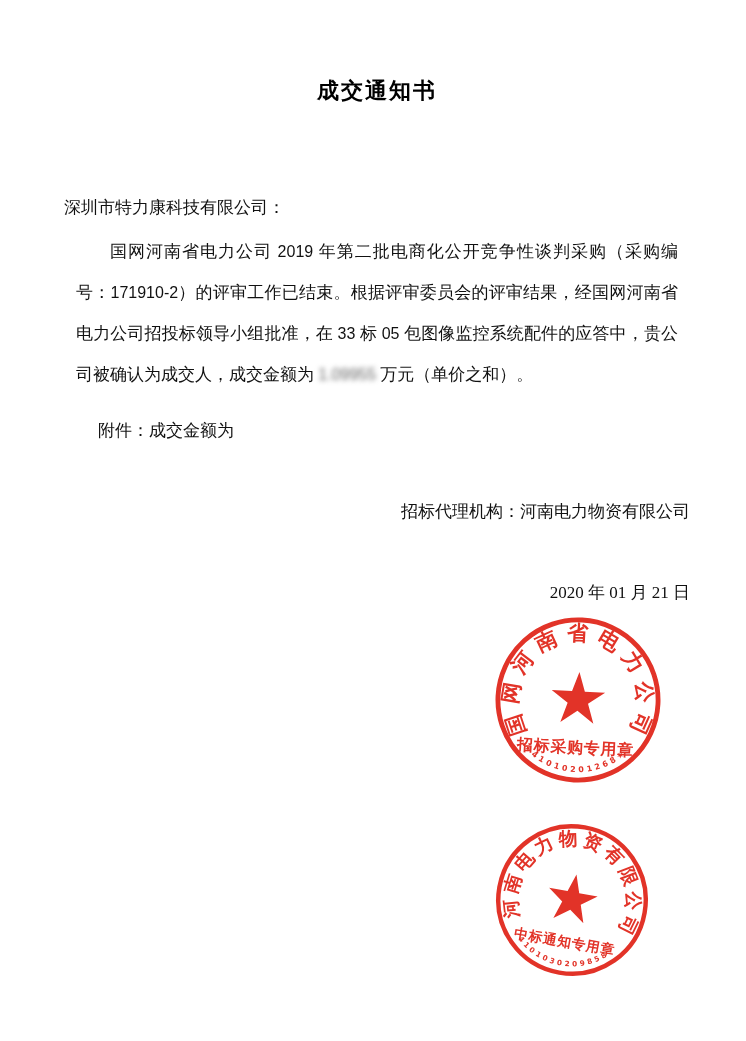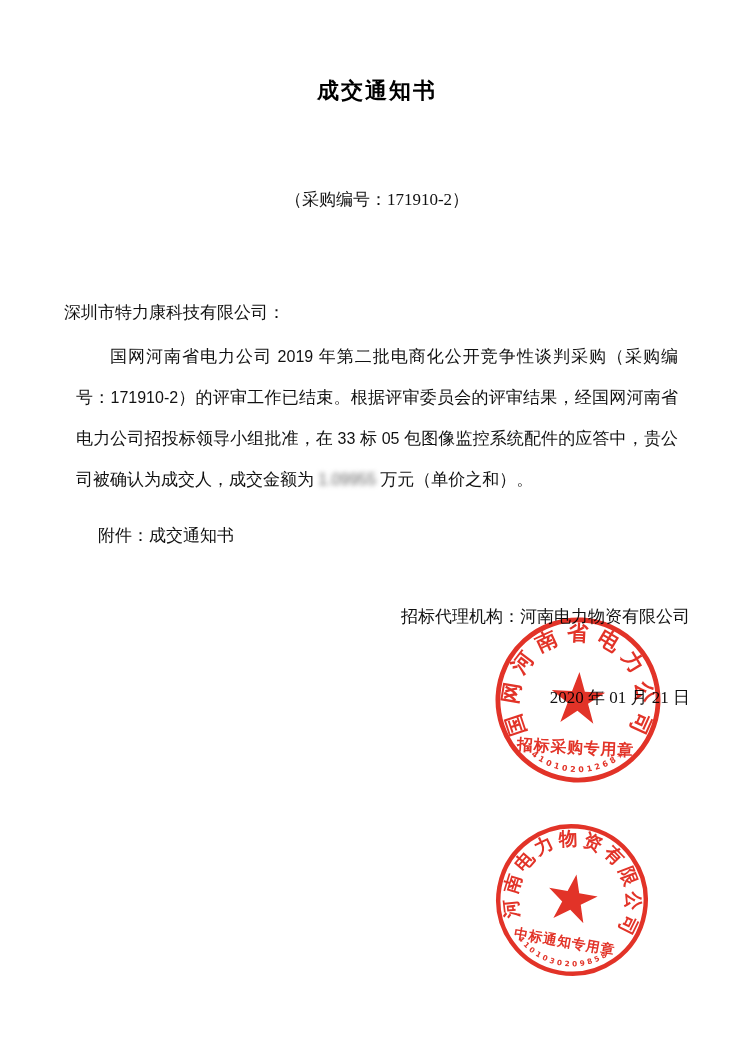--- a/index.html
+++ b/index.html
@@ -101,28 +101,27 @@
   }
 </style>
 </head>
 <body>
 
 <div class="page">
   <div class="content">
 
     <h1 class="title">成交通知书</h1>
 
-    <div class="proc-no">（采购编号：171910-2）</div>
 
     <div class="addressee">深圳市特力康科技有限公司：</div>
 
     <p class="body p1"><span>国网河南省电力公司</span><span class="num"> 2019 </span><span>年第二批电商化公开竞争性谈判采购（采购编号：</span><span class="num">171910-2</span><span>）的评审工作已结束。根据评审委员会的评审结果，经国网河南省电力公司招投标领导小组批准，在</span><span class="num"> 33 </span><span>标</span><span class="num"> 05 </span><span>包图像监控系统配件的应答中，贵公司被确认为成交人，成交金额为 </span><span class="blur">1.09955</span><span> 万元（单价之和）。</span></p>
 
 
-    <div class="attachment">附件：成交通知书</div>
+    <div class="attachment">附件：成交金额为</div>
 
 
     <div class="sign-block agency">招标代理机构：河南电力物资有限公司</div>
 
     <div class="sign-block date-line">2020 年 01 月 21 日</div>
   </div>
 
   <div class="stamp stamp-1">
     <svg viewBox="-100 -100 200 200" width="176" height="176">
       <defs>

